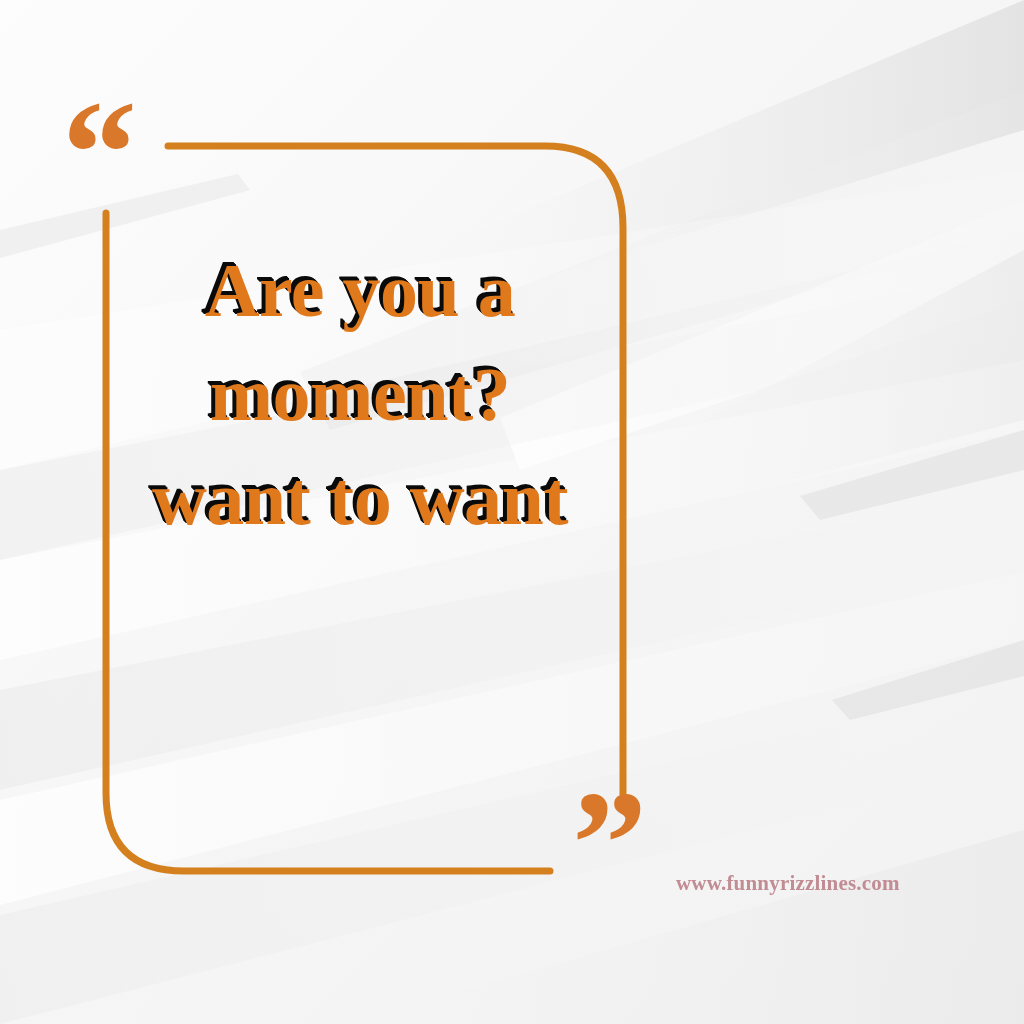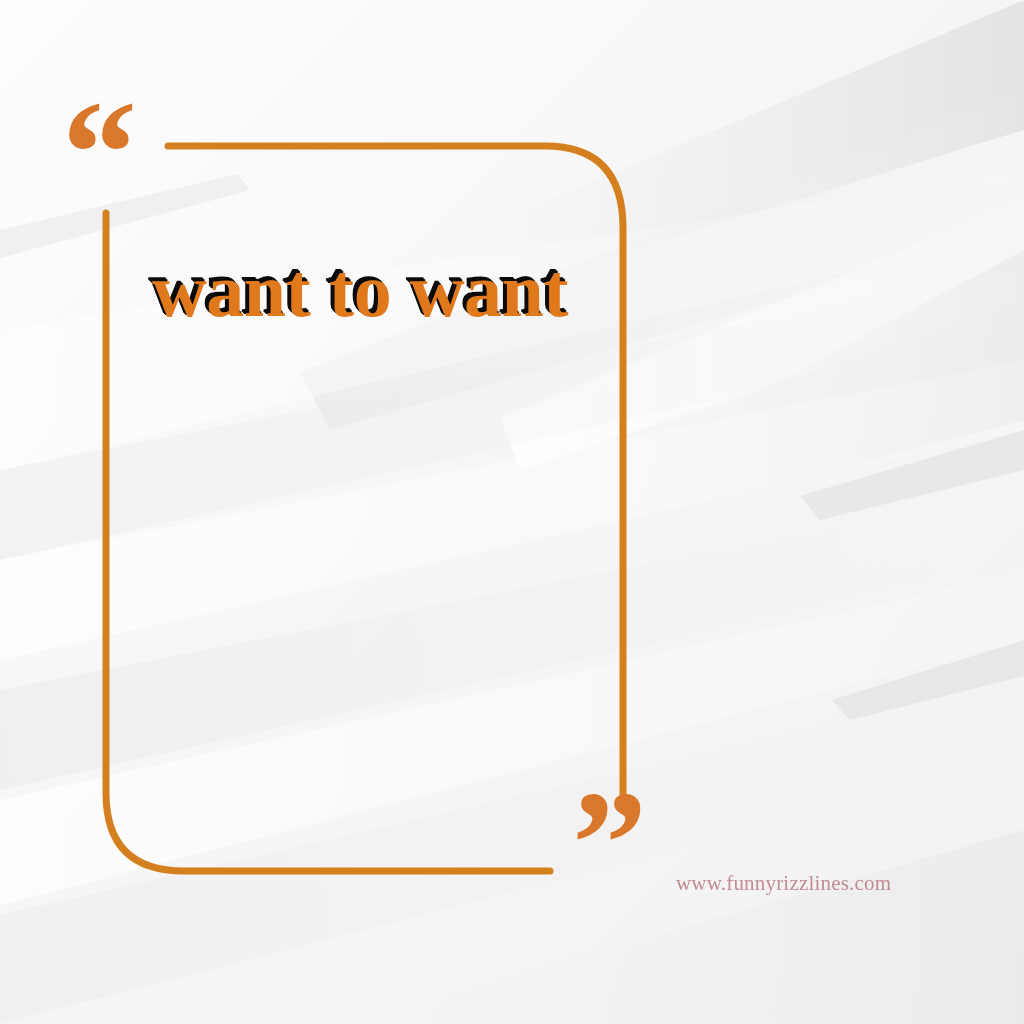--- a/index.html
+++ b/index.html
@@ -87,21 +87,21 @@
       -2px -2px 0 #0a0a0a;
     white-space: nowrap;
   }
 
   
   #watermark {
     position: absolute;
     left: 676px;
     top: 871px;
     font-family: "Liberation Serif", "DejaVu Serif", serif;
-    font-weight: 400;
+    font-weight: 700;
     font-size: 21px;
     letter-spacing: 0.2px;
     color: #C18C93;
     white-space: nowrap;
   }
 </style>
 </head>
 <body>
 
 <div id="card">
@@ -157,18 +157,20 @@
     <path d="M 168 146 L 545 146 Q 623 146 623 228 L 623 810" fill="none" stroke="#D4801F" stroke-width="7" stroke-linecap="round"></path>
 
     <path d="M 106 213 L 106 793 Q 106 871 184 871 L 550 871" fill="none" stroke="#D4801F" stroke-width="7" stroke-linecap="round"></path>
   </svg>
 
   <span id="open-quote" class="quote-glyph">“</span>
 
   <span id="close-quote" class="quote-glyph">”</span>
 
   <div id="quote-block">
+    <span class="quote-line">Are you a</span>
+    <span class="quote-line">moment?</span>
     <span class="quote-line">want to want</span>
   </div>
 
   <div id="watermark">www.funnyrizzlines.com</div>
 
 </div>
 
 </body></html>

